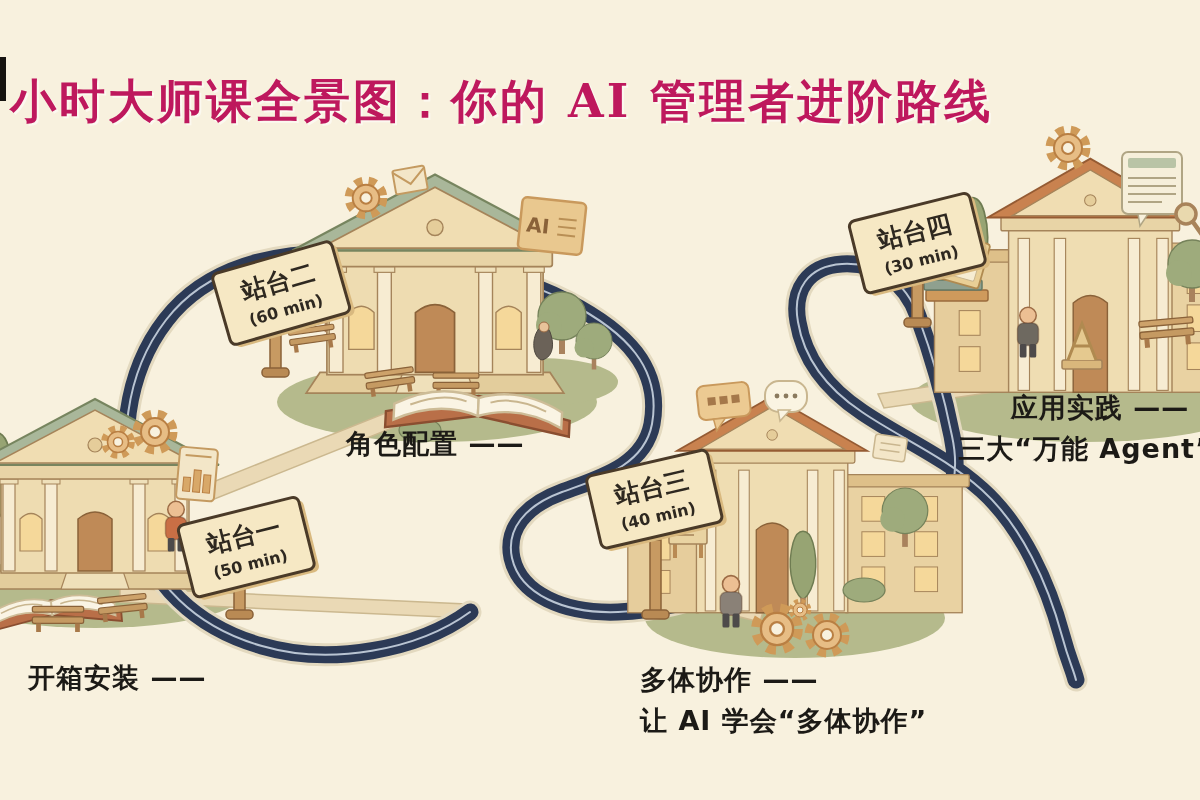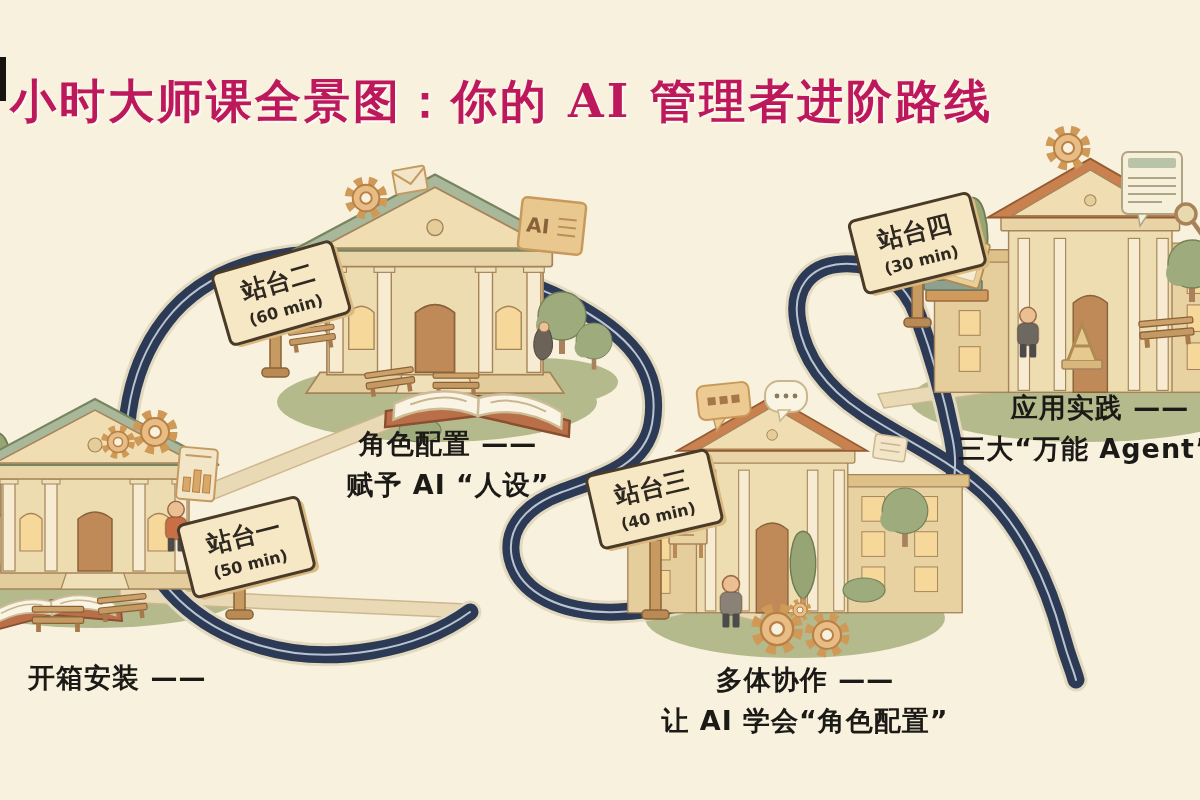--- a/index.html
+++ b/index.html
@@ -7,22 +7,22 @@
          font-family:"DejaVu Sans","Liberation Sans",sans-serif;}
   .scene{position:absolute;left:0;top:0;}
   .title{position:absolute;left:10px;top:40px;font-family:"DejaVu Serif","Liberation Serif",serif;
          font-weight:bold;font-size:46px;color:#be185d;letter-spacing:3px;white-space:nowrap;
          text-shadow:2px 2px 0 rgba(255,255,255,.55);}
   .title-fragment{position:absolute;left:0;top:57px;width:6px;height:44px;background:#161310;}
   .caption{position:absolute;font-weight:bold;font-size:27px;color:#1c1a16;line-height:1.5;
            letter-spacing:1px;}
   .caption div{white-space:nowrap;}
   .c1{left:28px;top:658px;text-align:right;}
-  .c2{left:338px;top:424px;width:220px;text-align:center;}
-  .c3{left:640px;top:660px;width:330px;text-align:center;}
+  .c2{left:346px;top:424px;width:220px;}
+  .c3{left:640px;top:660px;width:330px;}
   .c4{left:950px;top:388px;width:300px;text-align:center;}
   svg text.signname{font:bold 25px "DejaVu Sans","Liberation Sans",sans-serif;fill:#2e2820;}
   svg text.signdur{font:bold 16px "DejaVu Sans","Liberation Sans",sans-serif;fill:#2e2820;}
   svg text.ailabel{font:bold 20px "DejaVu Sans","Liberation Sans",sans-serif;fill:#8a6239;}
 </style>
 </head>
 <body>
 
 <div class="stage">
 
@@ -280,24 +280,23 @@
 </svg>
 
 <div class="title-fragment"></div>
 <h1 class="title">小时大师课全景图：你的 AI 管理者进阶路线</h1>
 
 <div class="caption c1">
   <div>开箱安装 ——</div>
 </div>
 <div class="caption c2">
   <div>角色配置 ——</div>
-  <div>赋予 AI “人设”</div>
 </div>
 <div class="caption c3">
   <div>多体协作 ——</div>
-  <div>让 AI 学会“角色配置”</div>
+  <div>让 AI 学会“多体协作”</div>
 </div>
 <div class="caption c4">
   <div>应用实践 ——</div>
   <div>三大“万能 Agent”抄</div>
 </div>
 
 </div>
 
 </body></html>

